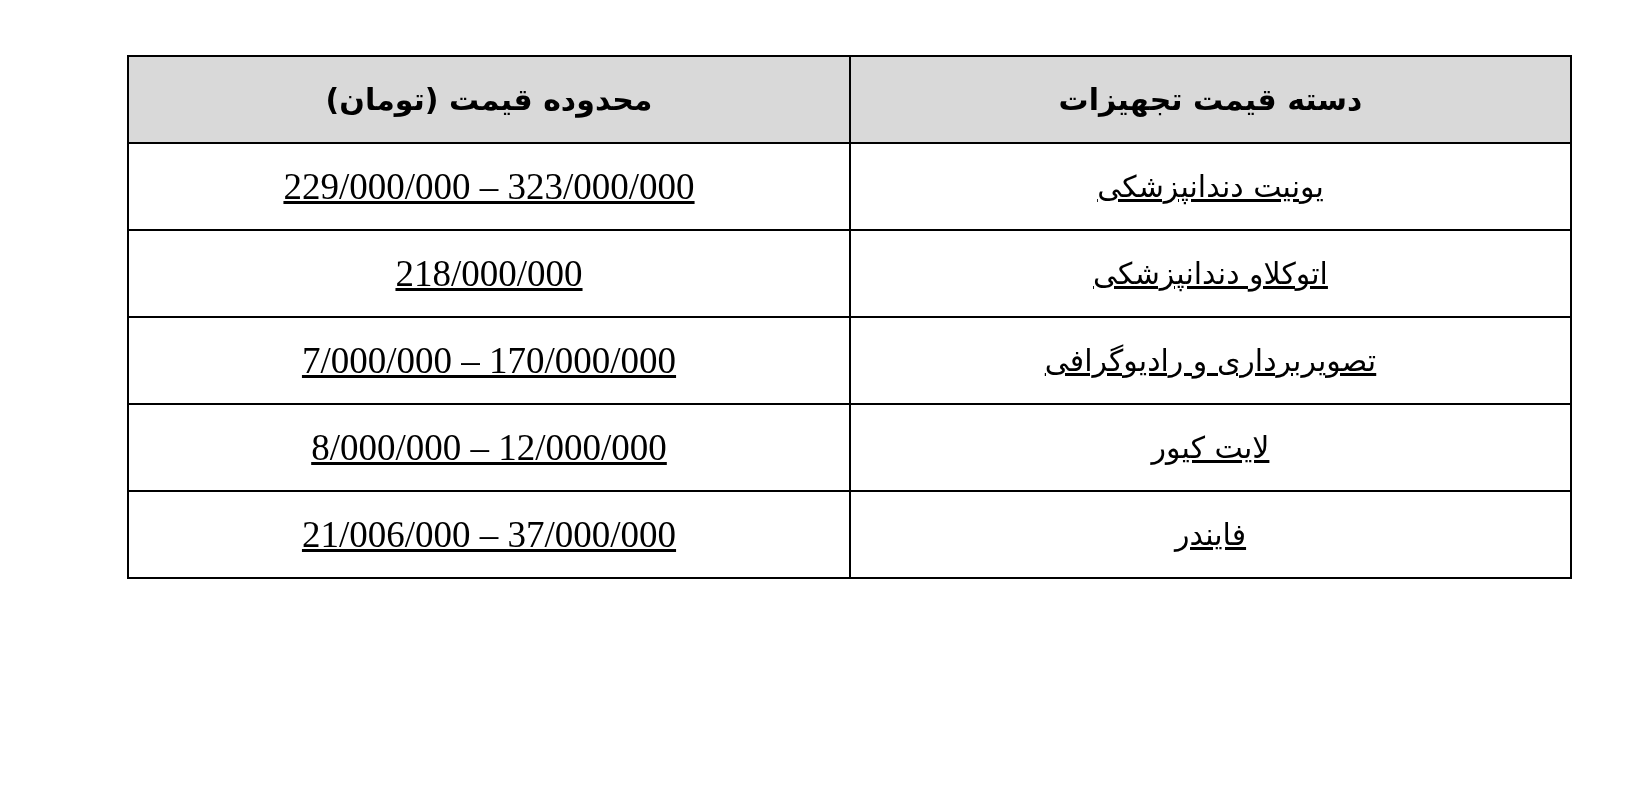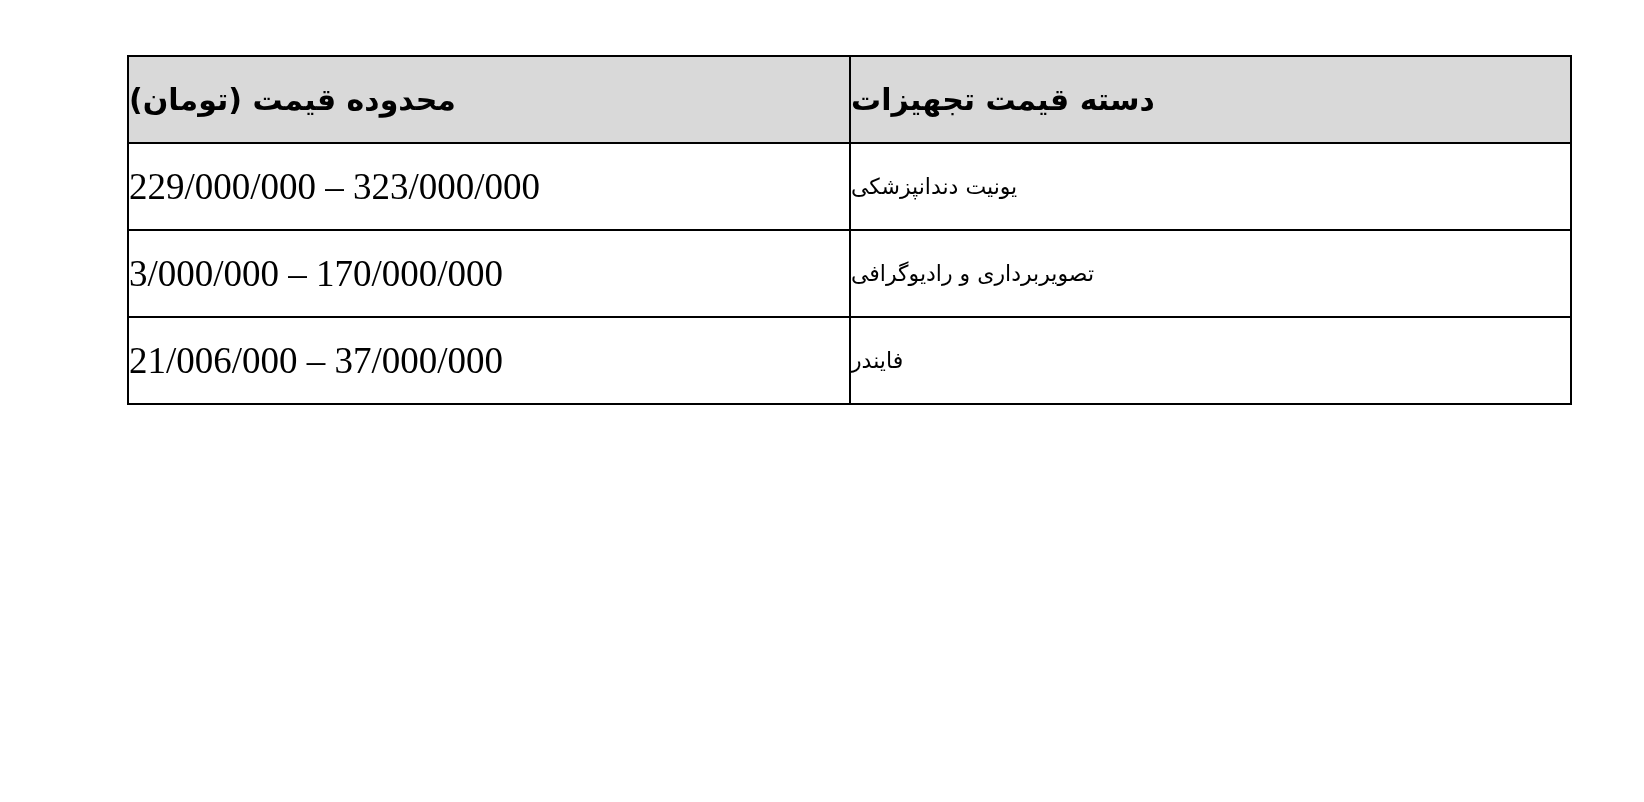--- a/index.html
+++ b/index.html
@@ -8,44 +8,44 @@
       position: absolute;
       left: 127px;
       top: 55px;
       width: 1443px;
       border-collapse: collapse;
       table-layout: fixed;
       direction: ltr;
     }
     .price-table td, .price-table th {
       border: 2.5px solid #000;
-      text-align: left;
+      text-align: center;
       vertical-align: middle;
       padding: 0;
       color: #000;
     }
     .price-table th {
       background: #d9d9d9;
       height: 85px;
       font-family: "DejaVu Sans", sans-serif;
       font-weight: bold;
       font-size: 30px;
       direction: rtl;
     }
-    .price-table td { height: 85px; }
+    .price-table td { height: 85px; text-decoration: underline; }
     .col-price { width: 722px; }
     .col-cat { width: 721px; }
     .cell-price {
       font-family: "Liberation Serif", serif;
       font-size: 37px;
       direction: ltr;
     }
     .cell-cat {
       font-family: "DejaVu Sans", sans-serif;
-      font-size: 22px;
+      font-size: 30px;
       direction: rtl;
     }
   </style>
 </head>
 <body>
 
 <table class="price-table">
   <colgroup>
     <col class="col-price">
     <col class="col-cat">
@@ -55,21 +55,29 @@
       <th>محدوده قیمت (تومان)</th>
       <th>دسته قیمت تجهیزات</th>
     </tr>
   </thead>
   <tbody>
     <tr>
       <td class="cell-price">229/000/000 – 323/000/000</td>
       <td class="cell-cat">یونیت دندانپزشکی</td>
     </tr>
     <tr>
-      <td class="cell-price">3/000/000 – 170/000/000</td>
+      <td class="cell-price">218/000/000</td>
+      <td class="cell-cat">اتوکلاو دندانپزشکی</td>
+    </tr>
+    <tr>
+      <td class="cell-price">7/000/000 – 170/000/000</td>
       <td class="cell-cat">تصویربرداری و رادیوگرافی</td>
+    </tr>
+    <tr>
+      <td class="cell-price">8/000/000 – 12/000/000</td>
+      <td class="cell-cat">لایت کیور</td>
     </tr>
     <tr>
       <td class="cell-price">21/006/000 – 37/000/000</td>
       <td class="cell-cat">فایندر</td>
     </tr>
   </tbody>
 </table>
 
 </body></html>

